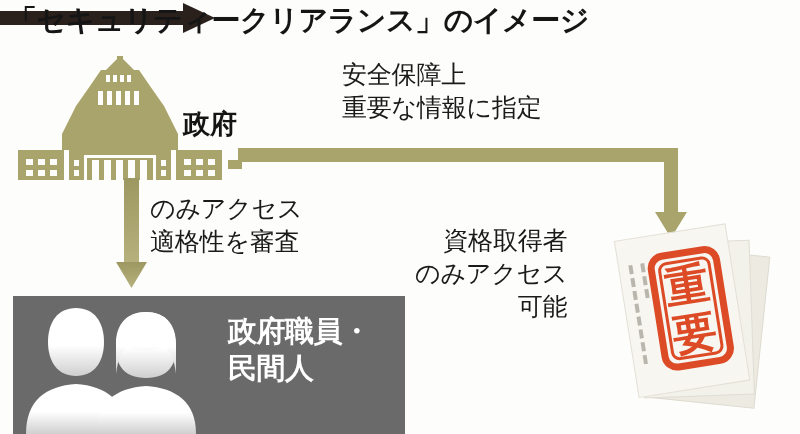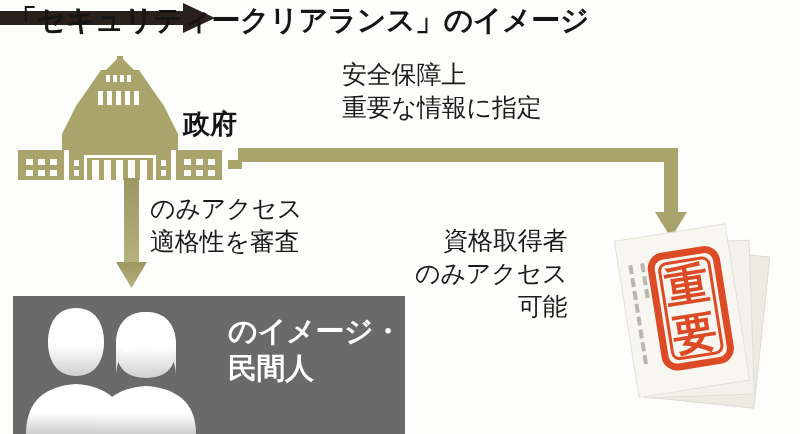--- a/index.html
+++ b/index.html
@@ -249,21 +249,21 @@
 
       <path d="M52,8 C70,8 80,22 80,42 C80,62 70,76 52,76 C34,76 24,62 24,42 C24,22 34,8 52,8 Z"></path>
 
       <path d="M72,134 C72,102 92,88 122,86 C152,88 172,102 172,134 Z"></path>
 
       <path d="M122,12 C142,12 152,26 152,48 C152,64 145,78 122,78 C99,78 92,64 92,48 C92,26 102,12 122,12 Z"></path>
       <path d="M92,44 C92,24 103,12 122,12 C141,12 152,24 152,44 L152,74 C150,58 146,50 140,46 C132,52 112,52 104,46 C98,50 94,58 92,74 Z"></path>
     </g>
   </svg>
 
-  <div id="people-label">のイメージ・
+  <div id="people-label">政府職員・
 民間人</div>
 
   
   <svg id="doc-stack" viewBox="0 0 200 226">
 
     <g transform="rotate(6 100 120)">
       <rect x="56" y="42" width="108" height="152" fill="#eceae1" stroke="#dedbd0" stroke-width="1"></rect>
     </g>
 
     <g transform="rotate(-2 100 118)">

